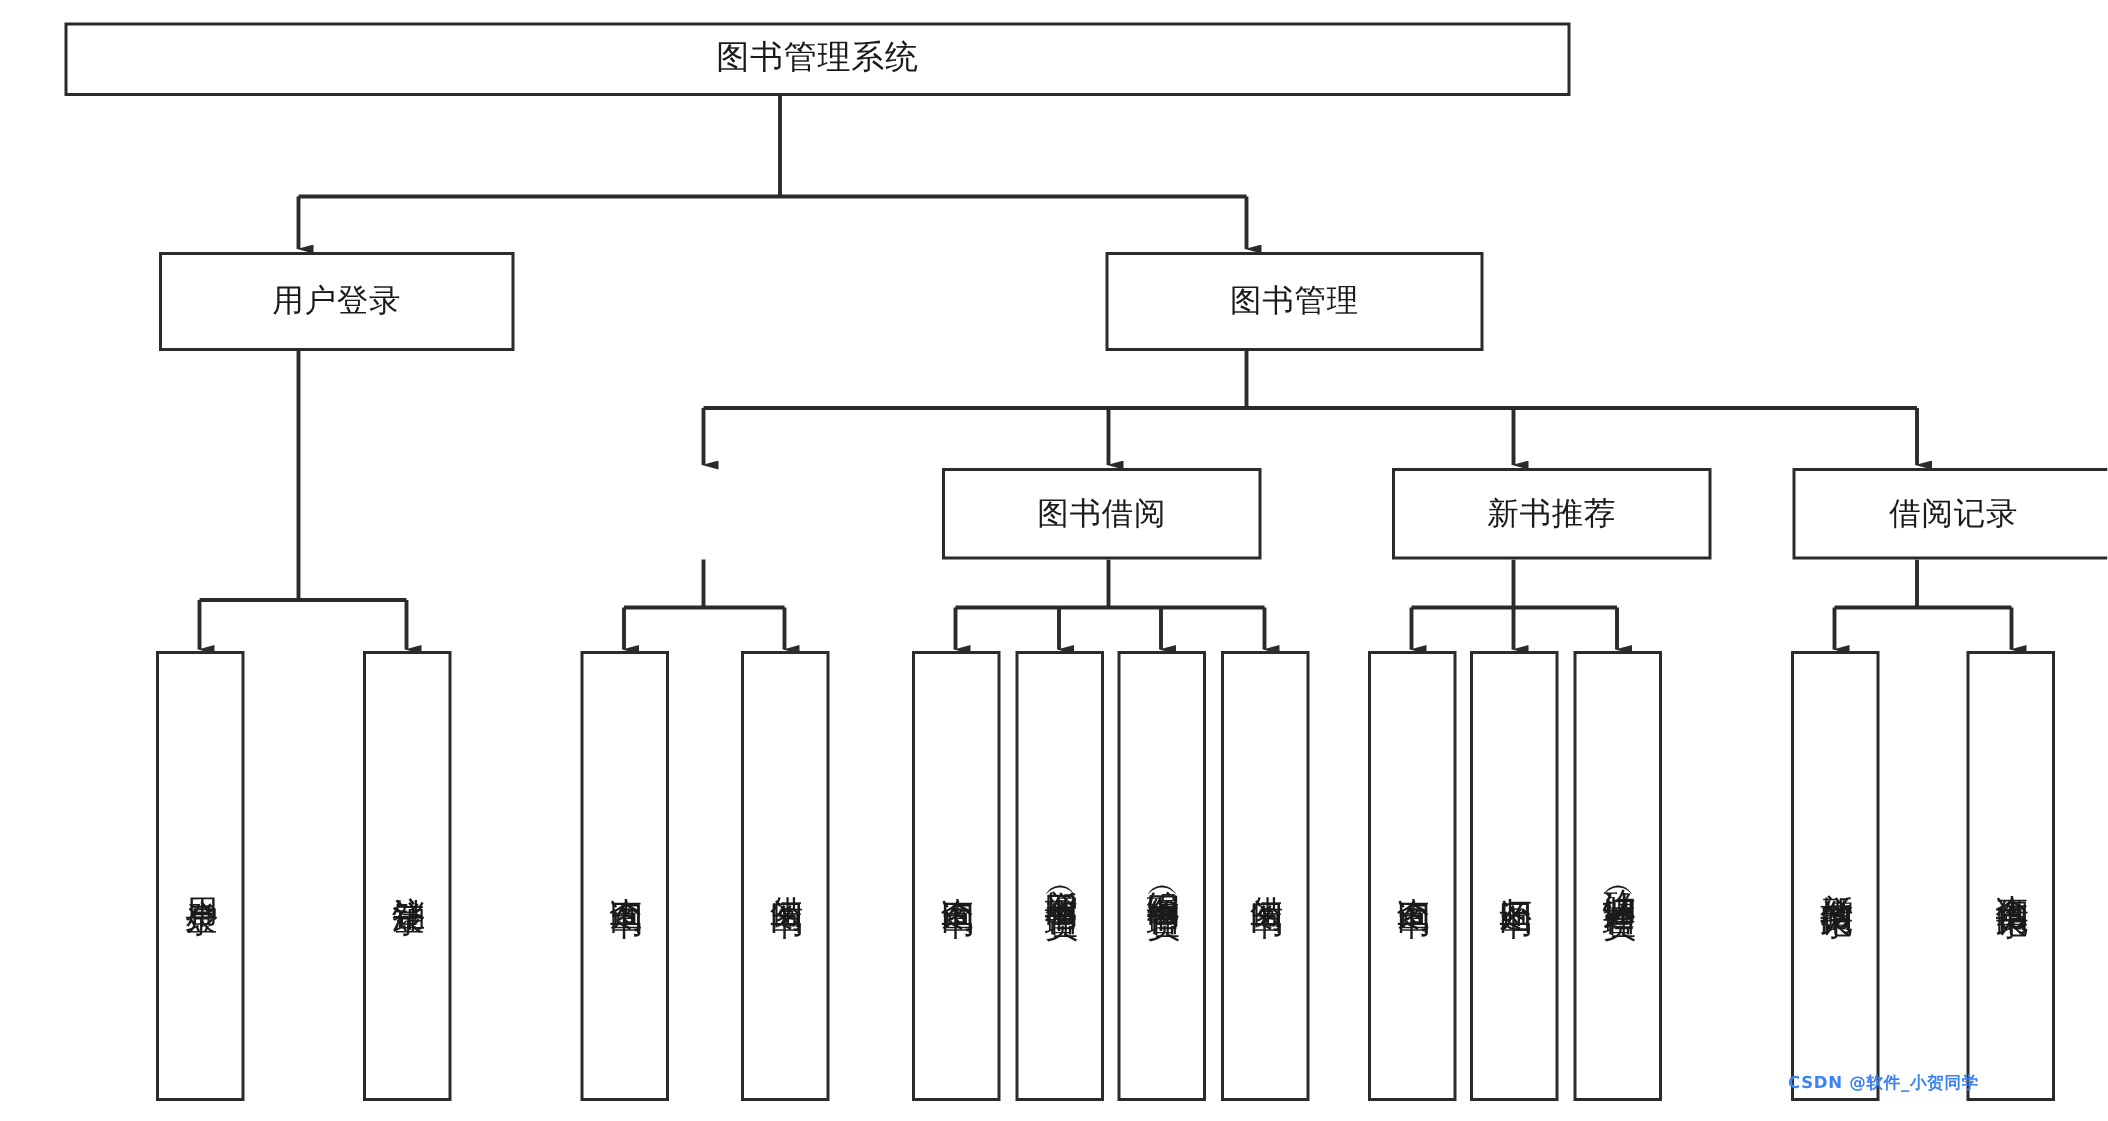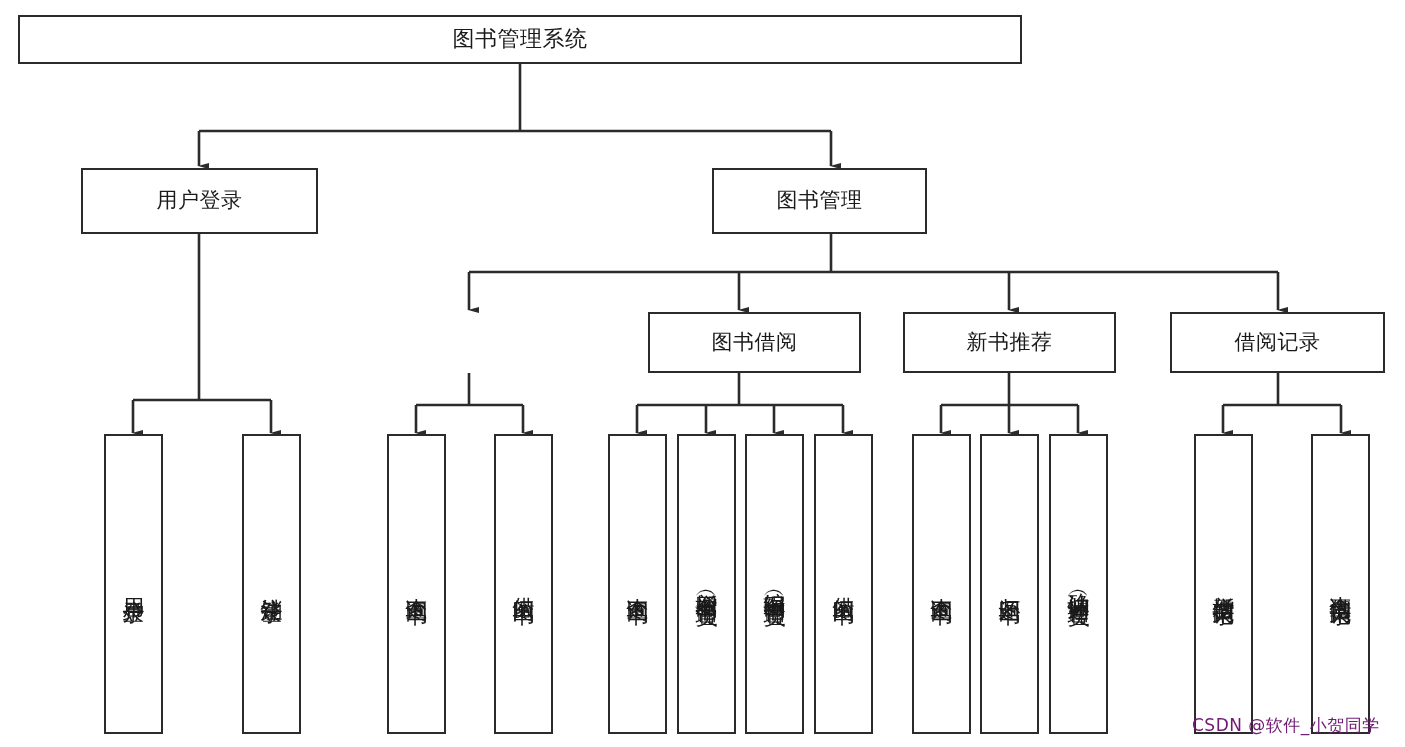--- a/index.html
+++ b/index.html
@@ -32,20 +32,21 @@
     background: #ffffff;
     display: flex;
     align-items: center;
     justify-content: center;
     color: #1a1a1a;
   }
   .node.horiz {
     font-size: 21px;
     letter-spacing: 0.5px;
     line-height: 1.2;
+    margin-left: 25px;
   }
   .node.root {
     font-size: 22px;
   }
   .node.leaf {
     writing-mode: vertical-rl;
     text-orientation: upright;
     font-size: 22px;
     line-height: 1.18;
     letter-spacing: 2px;
@@ -55,24 +56,25 @@
     writing-mode: vertical-rl;
     text-orientation: upright;
     display: block;
     text-align: center;
     white-space: normal;
   }
   .watermark {
     position: absolute;
     left: 1192px;
     top: 714px;
-    font-size: 17px;
-    color: #701a75;
+    font-size: 11px;
+    color: #3b82f6;
     white-space: nowrap;
     letter-spacing: 0.5px;
+    font-weight: bold;
   }
 </style>
 </head>
 <body>
 
 <div id="canvas">
 
   <svg id="wires" viewBox="0 0 1405 747" xmlns="http://www.w3.org/2000/svg">
     <defs>
       <marker id="arrow" markerWidth="10" markerHeight="11" refX="3" refY="10" orient="auto" markerUnits="userSpaceOnUse">
@@ -119,23 +121,23 @@
       <path d="M1278,373 L1278,405"></path>
       <path d="M1223,405 L1341,405"></path>
       <path d="M1223,405 L1223,433" marker-end="url(#arrow)"></path>
       <path d="M1341,405 L1341,433" marker-end="url(#arrow)"></path>
     </g>
   </svg>
 
   <div class="node root horiz" style="left:18px; top:15px; width:1004px; height:49px;">图书管理系统</div>
 
   <div class="node horiz" style="left:81px; top:168px; width:237px; height:66px;">用户登录</div>
-  <div class="node horiz" style="left:712px; top:168px; width:215px; height:66px;">图书管理</div>
+  <div class="node horiz" style="left:712px; top:168px; width:252px; height:66px;">图书管理</div>
 
-  <div class="node horiz" style="left:648px; top:312px; width:213px; height:61px;">图书借阅</div>
+  <div class="node horiz" style="left:603px; top:312px; width:213px; height:61px;">图书借阅</div>
   <div class="node horiz" style="left:903px; top:312px; width:213px; height:61px;">新书推荐</div>
   <div class="node horiz" style="left:1170px; top:312px; width:215px; height:61px;">借阅记录</div>
 
   <div class="node leaf" style="left:104px; top:434px; width:59px; height:300px;">
     <span class="vtext">用户登录</span>
   </div>
   <div class="node leaf" style="left:242px; top:434px; width:59px; height:300px;">
     <span class="vtext">注销登录</span>
   </div>
 

